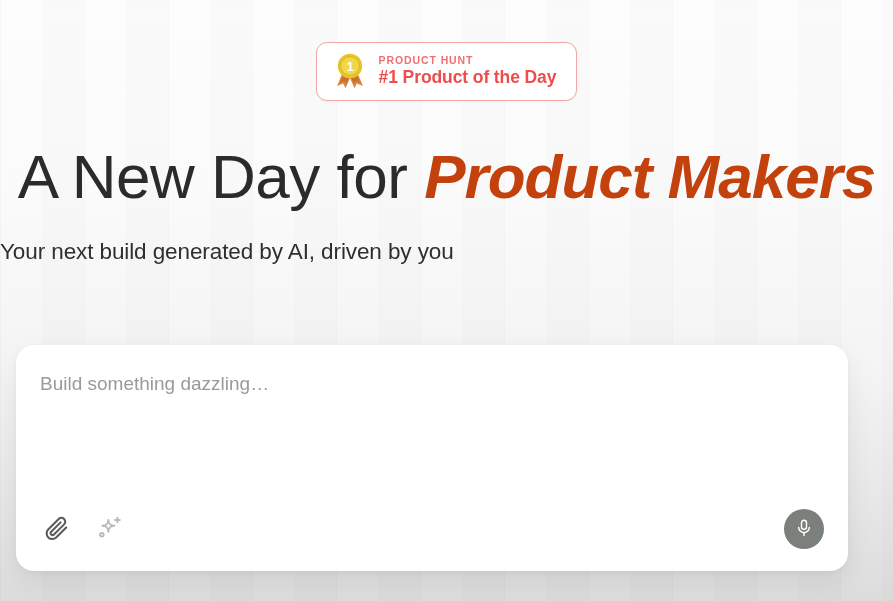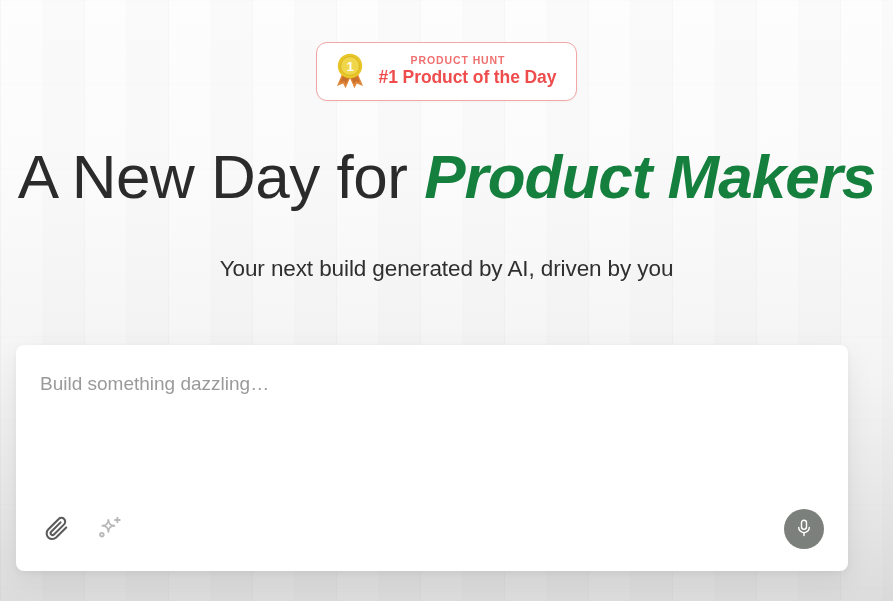--- a/index.html
+++ b/index.html
@@ -81,21 +81,20 @@
     position: relative;
     flex: 0 0 auto;
   }
   .ph-text { display: flex; flex-direction: column; gap: 2px; }
   .ph-kicker {
     font-size: 10.5px;
     font-weight: bold;
     letter-spacing: 0.9px;
     color: #f07070;
     line-height: 1;
-    margin-left: 32px;
   }
   .ph-title {
     font-size: 17.5px;
     font-weight: bold;
     color: #ef4d4d;
     line-height: 1.15;
     letter-spacing: -0.1px;
     text-align: center;
   }
 
@@ -109,46 +108,45 @@
     font-size: 62px;
     line-height: 1.12;
     color: #2b2b2b;
     font-weight: 300;
     white-space: nowrap;
     letter-spacing: -0.5px;
   }
   .headline .accent {
     font-weight: bold;
     font-style: italic;
-    color: #15803d;
+    color: #c2410c;
     letter-spacing: -1px;
   }
 
   
   .subtitle {
     position: absolute;
-    top: 256px;
+    top: 239px;
     left: 0;
     width: 100%;
-    text-align: center;
     font-size: 22.5px;
     color: #2f2f2f;
     font-weight: 400;
     letter-spacing: -0.1px;
   }
 
   
   .prompt-card {
     position: absolute;
     left: 16px;
     top: 345px;
     width: 832px;
     height: 226px;
     background: #ffffff;
-    border-radius: 8px;
+    border-radius: 18px;
     box-shadow: 0 10px 28px rgba(0,0,0,0.07), 0 2px 6px rgba(0,0,0,0.04);
     padding: 26px 24px 0 24px;
   }
   .prompt-input {
     border: none;
     outline: none;
     width: 100%;
     height: 110px;
     resize: none;
     font-family: "Liberation Sans", sans-serif;

